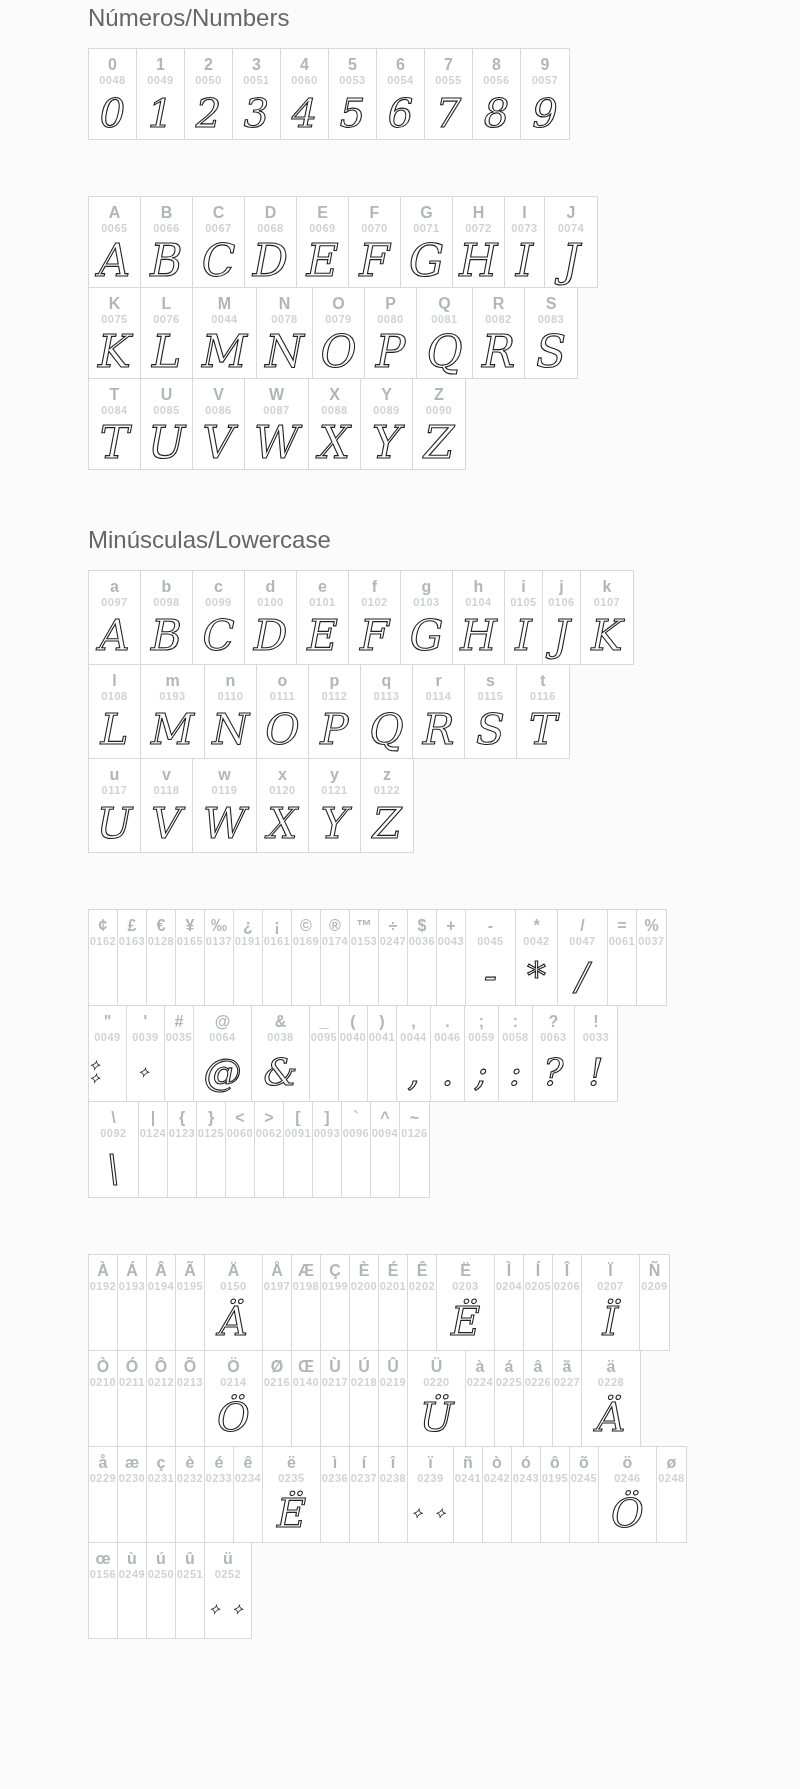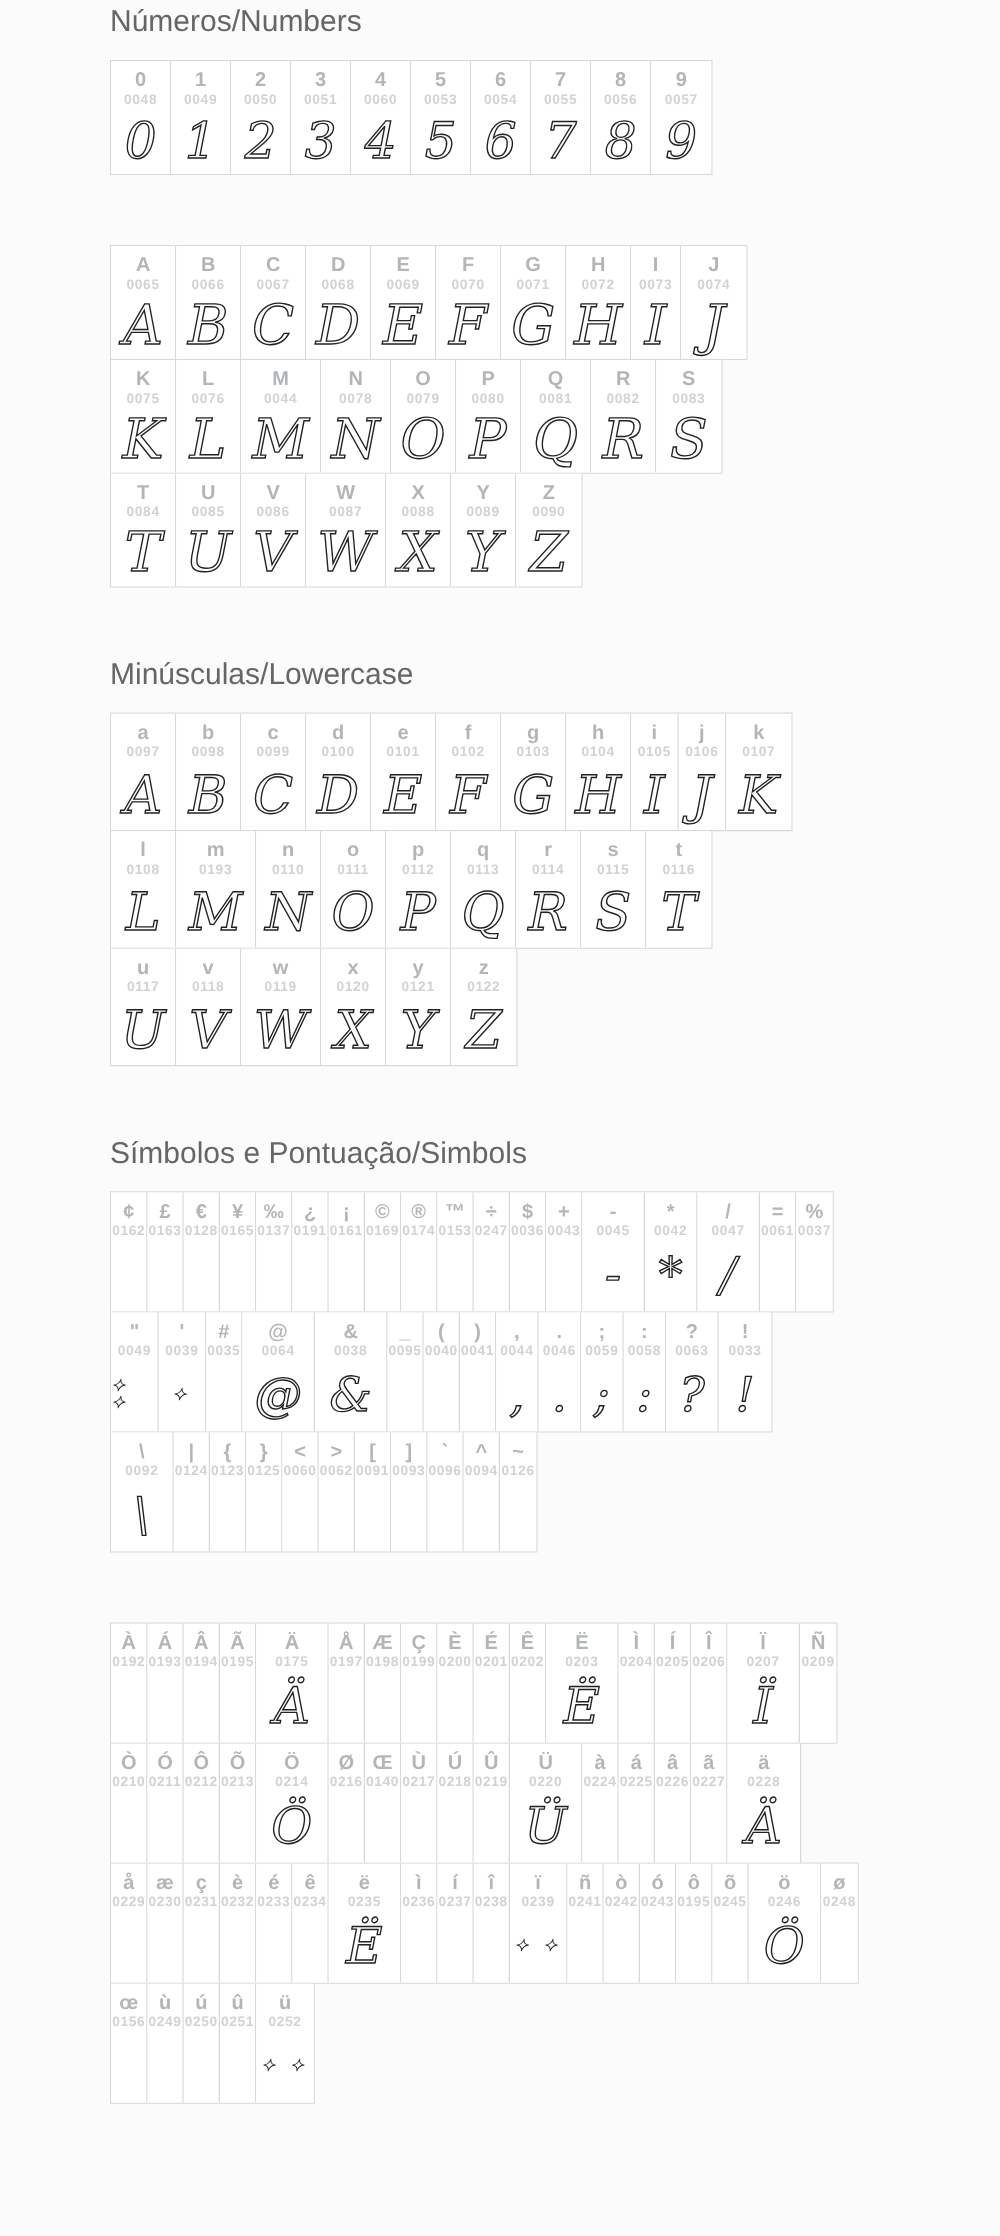--- a/index.html
+++ b/index.html
@@ -365,21 +365,20 @@
           </div>
           <div class="cell" style="width: 52px;">
             <div class="char">z</div>
             <div class="code">0122</div>
             <div class="glyph">Z</div>
           </div>
         </div>
       </div>
   </section>
   <section class="sec sec-symbols">
-    <h2 class="sec-title">Símbolos e Pontuação/Simbols</h2>
     <div class="rows">
         <div class="row">
           <div class="cell" style="width: 29px;">
             <div class="char">¢</div>
             <div class="code">0162</div>
             <div class="glyph"></div>
           </div>
           <div class="cell" style="width: 29px;">
             <div class="char">£</div>
             <div class="code">0163</div>
@@ -615,21 +614,21 @@
             <div class="code">0194</div>
             <div class="glyph"></div>
           </div>
           <div class="cell" style="width: 29px;">
             <div class="char">Ã</div>
             <div class="code">0195</div>
             <div class="glyph"></div>
           </div>
           <div class="cell" style="width: 58px;">
             <div class="char">Ä</div>
-            <div class="code">0175</div>
+            <div class="code">0150</div>
             <div class="glyph">Ä</div>
           </div>
           <div class="cell" style="width: 29px;">
             <div class="char">Å</div>
             <div class="code">0197</div>
             <div class="glyph"></div>
           </div>
           <div class="cell" style="width: 29px;">
             <div class="char">Æ</div>
             <div class="code">0198</div>

